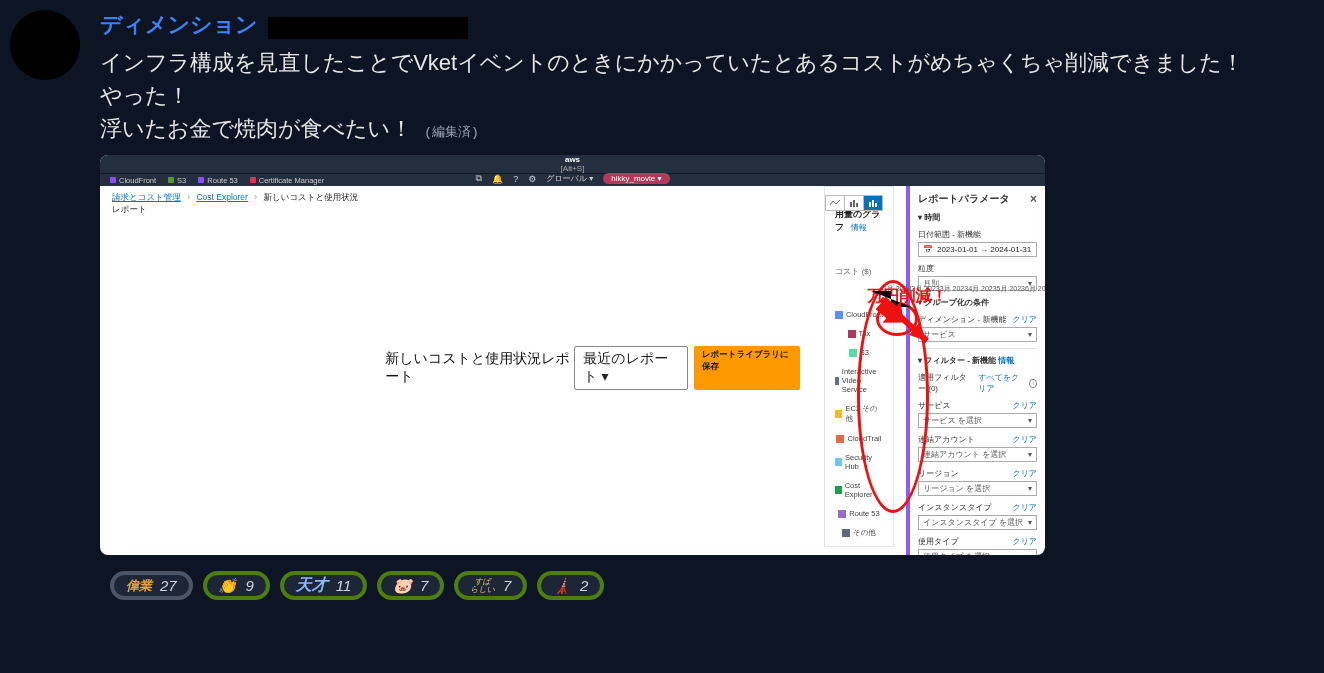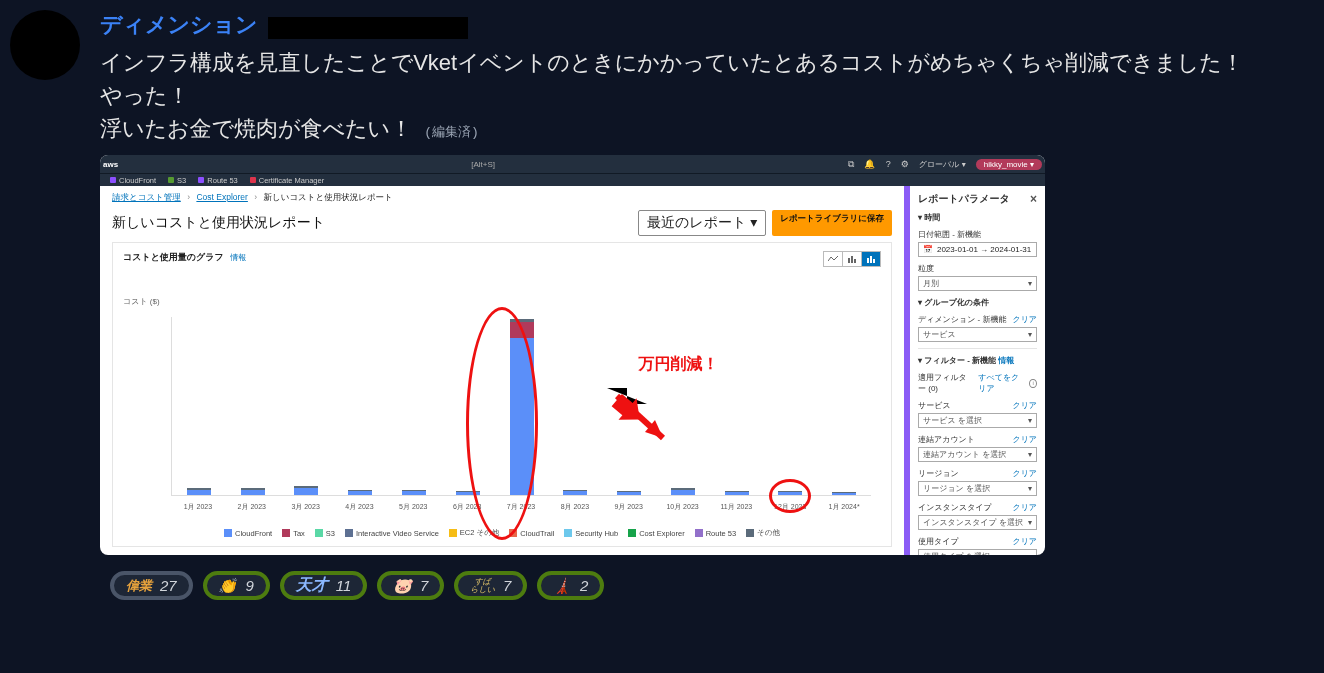--- a/index.html
+++ b/index.html
@@ -54,42 +54,43 @@
     font-family: "Helvetica Neue", Arial, sans-serif;
     color: #222;
     font-size: 9px;
     position: relative;
   }
   .ss-topbar {
     background: #232f3e;
     height: 18px;
     display: flex;
     align-items: center;
-    padding: 0 3px;
+    padding: 0 16px;
     color: #ccc;
     font-size: 8px;
     justify-content: space-between;
+    flex-direction: column;
   }
   .ss-topbar .shortcut { color: #aaa; margin: 0 auto; }
   .ss-topbar .tb-right { display: flex; align-items: center; gap: 10px; }
   .ss-topbar .tb-right .tb-icon { font-size: 9px; color: #ccc; }
   .ss-topbar .user-pill {
     background: #b23a5a; color: #fff; padding: 1px 8px; border-radius: 8px;
     font-size: 8px;
   }
   .ss-fav {
     background: #232f3e;
     height: 13px;
     border-top: 1px solid #111a25;
     display: flex; align-items: center; gap: 12px;
     padding: 0 10px; color: #ccc; font-size: 7.5px;
   }
   .favdot { width: 6px; height: 6px; display: inline-block; margin-right: 3px; border-radius: 1px;}
   .ss-main { display: flex; height: calc(100% - 31px); }
-  .ss-left { flex: 1; display: flex; flex-direction: column; border-right: 6px solid #8b5cf6; }
+  .ss-left { flex: 1; display: flex; flex-direction: row; border-right: 4px solid #8b5cf6; }
   .ss-right { width: 135px; padding: 6px 8px; font-size: 8px; color: #333; }
   .breadcrumb {
     padding: 6px 12px; font-size: 8.5px;
   }
   .breadcrumb a { color: #0073bb; text-decoration: underline; }
   .breadcrumb .sep { color: #888; margin: 0 4px; }
   .page-title-row {
     display: flex; align-items: center; justify-content: space-between;
     padding: 0 12px 6px;
   }

